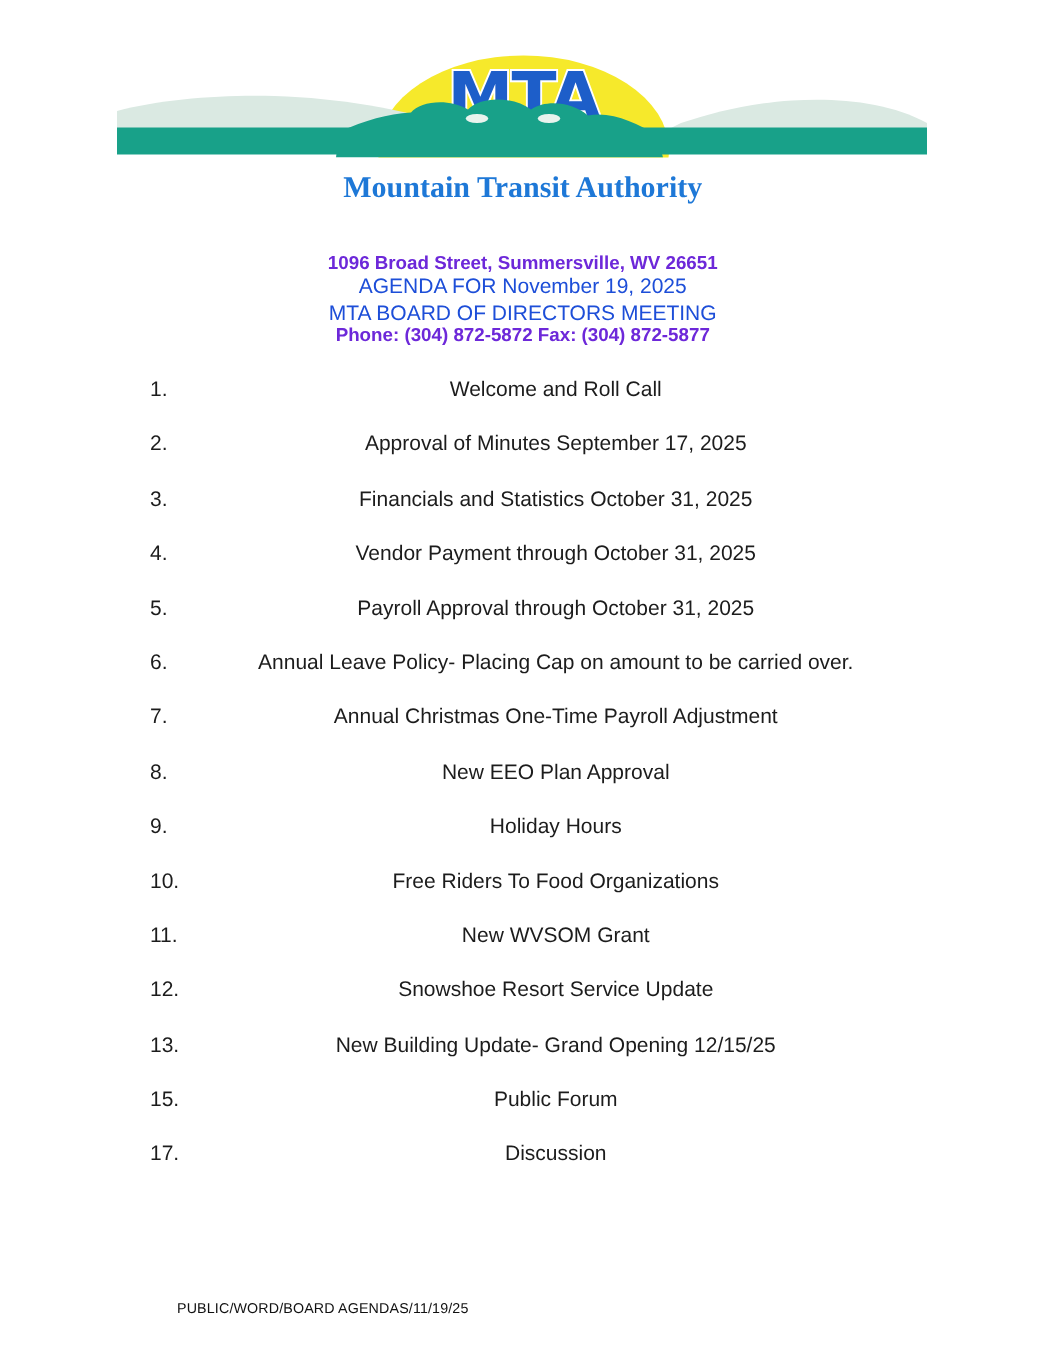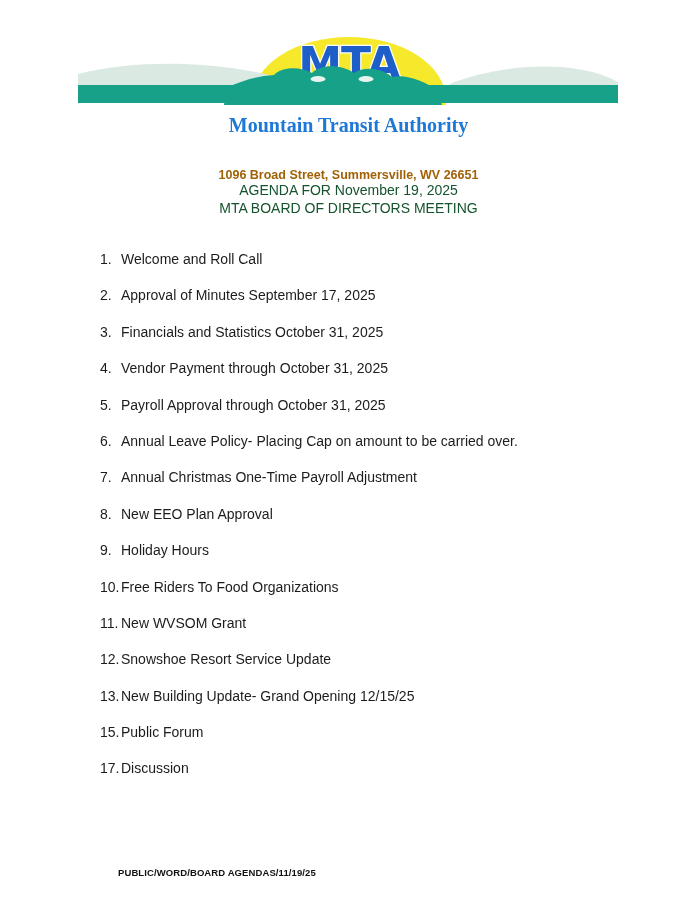--- a/index.html
+++ b/index.html
@@ -32,57 +32,57 @@
     font-weight: bold;
     font-size: 20px;
     line-height: 22px;
     color: #1e78d7;
     margin: 0 0 2px 0;
   }
   .org-line {
     font-size: 12.5px;
     font-weight: bold;
     line-height: 15.5px;
-    color: #a16207;
+    color: #6d28d9;
     margin-top: 32px;
   }
   .meeting-block {
     position: absolute;
     top: 181px;
     left: 0;
     width: 100%;
     text-align: center;
     font-size: 14px;
     line-height: 18.2px;
-    color: #14532d;
+    color: #1d4ed8;
   }
   .agenda {
     position: absolute;
     top: 249px;
     left: 100px;
     width: 520px;
     margin: 0;
     padding: 0;
     list-style: none;
   }
   .agenda li {
     display: flex;
     font-size: 14px;
     line-height: 20px;
     margin-bottom: 16.4px;
     color: #1c1c1c;
   }
   .agenda .num { width: 21px; flex: none; }
-  .agenda .txt { flex: 1; }
+  .agenda .txt { flex: 1; text-align: center; }
   .doc-footer {
     position: absolute;
     top: 867px;
     left: 118px;
     font-size: 9.5px;
-    font-weight: bold;
+    font-weight: normal;
     letter-spacing: 0.1px;
     color: #111111;
   }
 </style>
 </head>
 <body>
 
 <div class="page">
 
   <div class="banner">
@@ -94,20 +94,21 @@
       <path d="M148,58 C166,50 180,46 196,45 C202,38 220,35 234,43 C242,34 264,34 276,43 C286,36 304,38 314,47 C330,44 346,52 360,60 L364,75 L146,75 Z" fill="#18A189"></path>
       <ellipse cx="240" cy="49" rx="7.5" ry="3" fill="#E9F3EE"></ellipse>
       <ellipse cx="288" cy="49" rx="7.5" ry="3" fill="#E9F3EE"></ellipse>
       <rect x="0" y="55" width="540" height="18" fill="#18A189"></rect>
     </svg>
   </div>
 
   <div class="org-block">
     <h1 class="org-name">Mountain Transit Authority</h1>
     <div class="org-line">1096 Broad Street, Summersville, WV 26651</div>
+    <div class="org-line">Phone: (304) 872-5872 Fax: (304) 872-5877</div>
   </div>
 
   <div class="meeting-block">
     <div>AGENDA FOR November 19, 2025</div>
     <div>MTA BOARD OF DIRECTORS MEETING</div>
   </div>
 
   <ol class="agenda">
     <li>
         <span class="num">1.</span>

